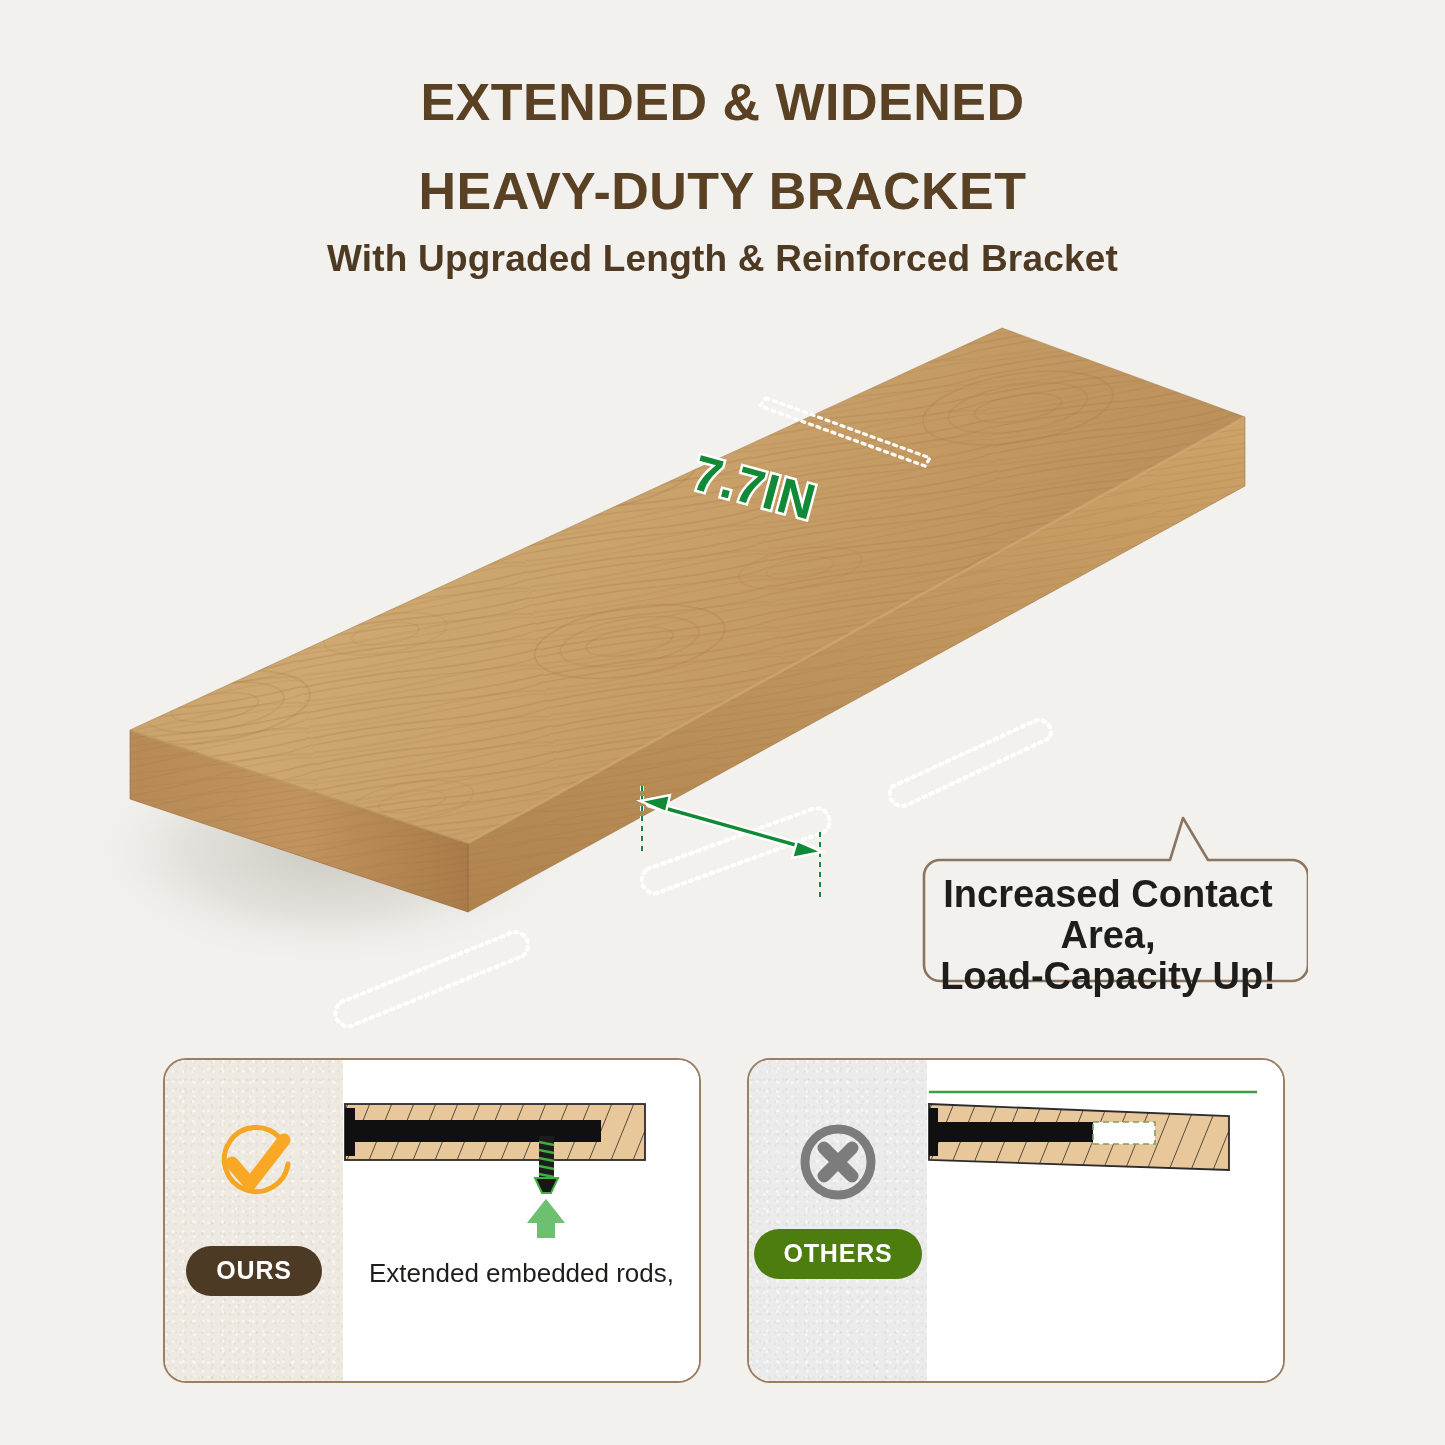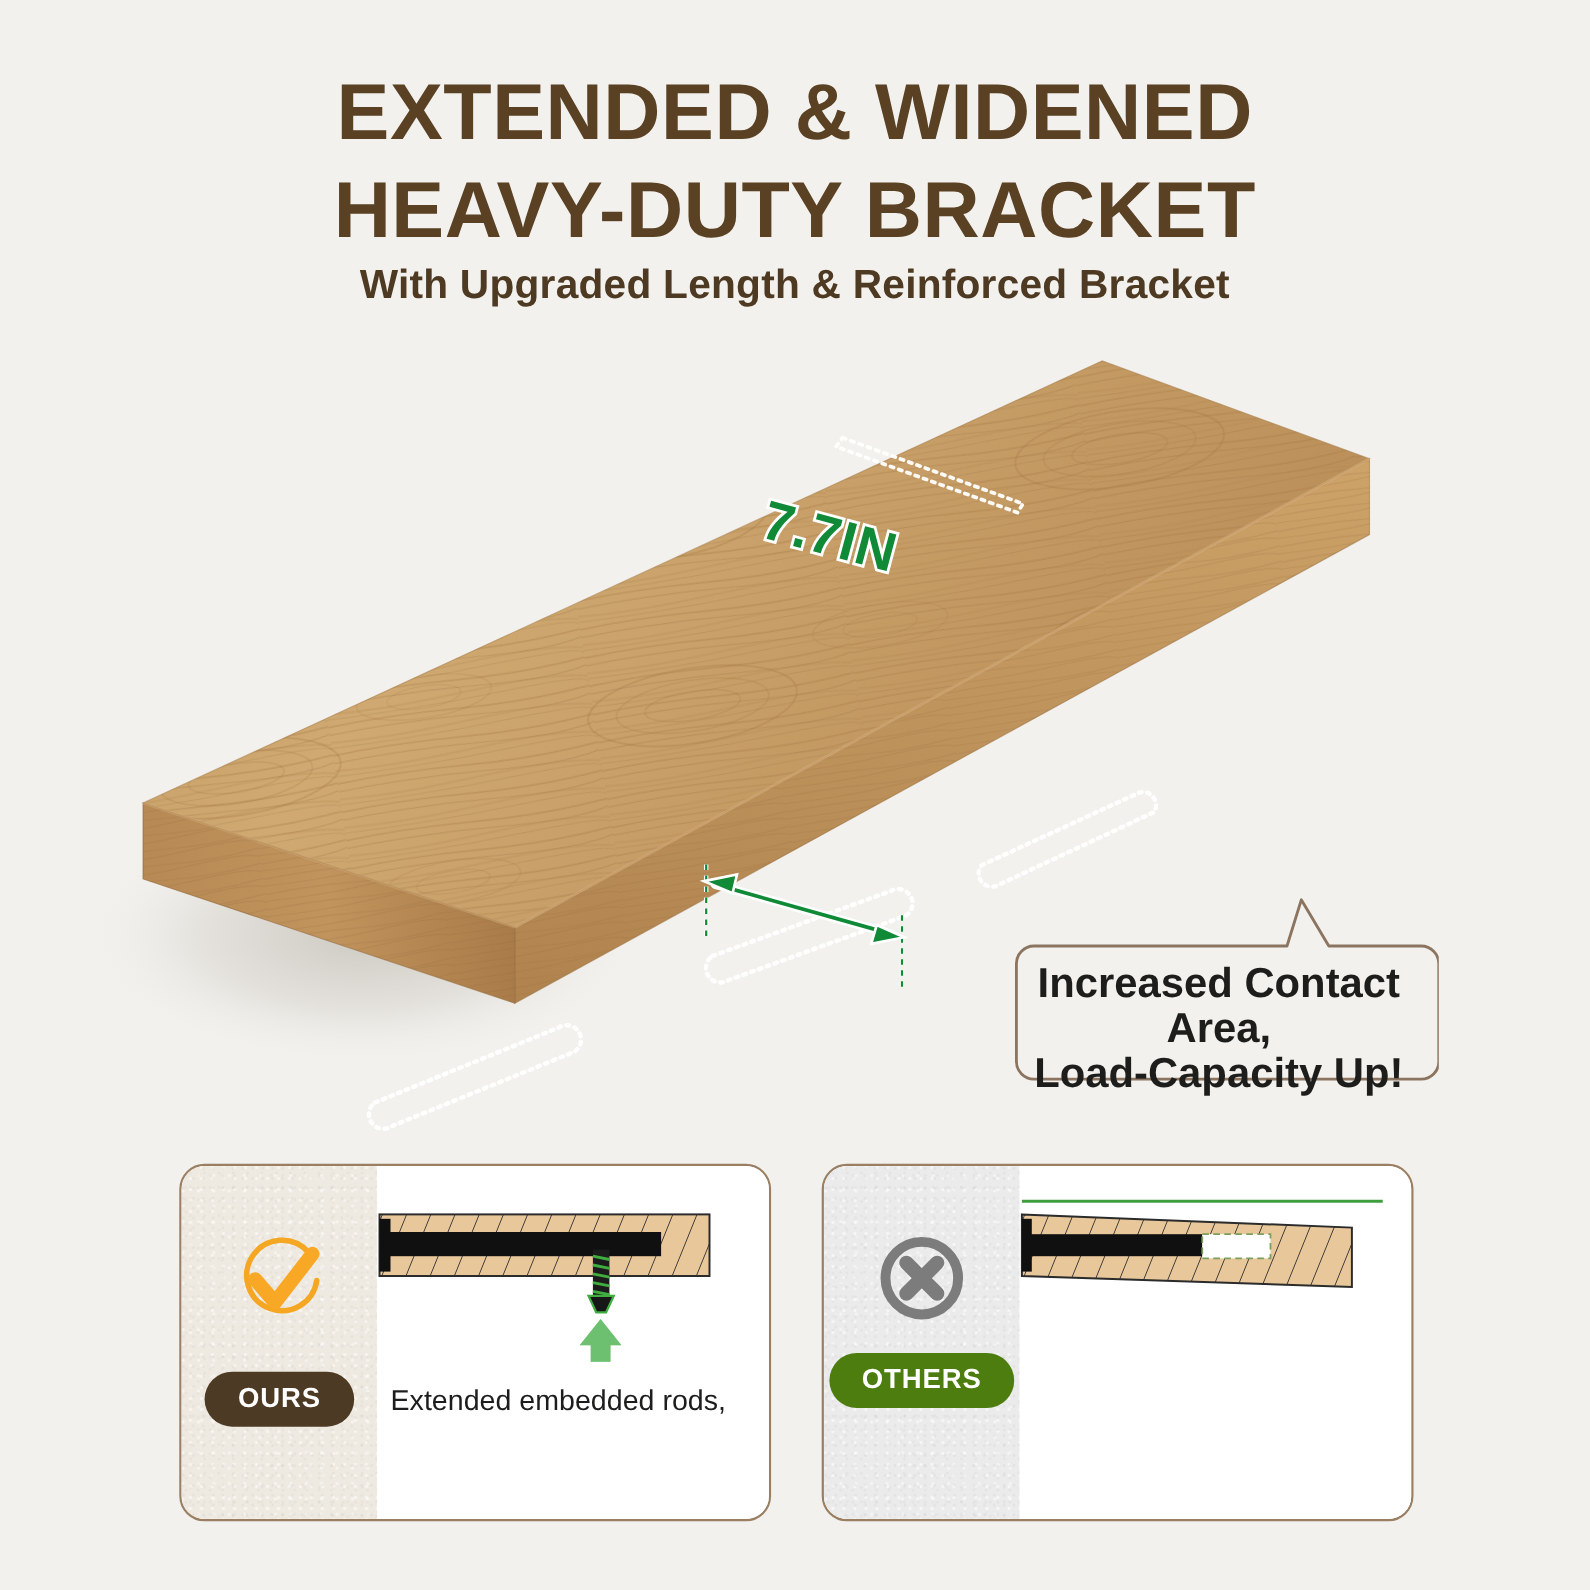--- a/index.html
+++ b/index.html
@@ -22,21 +22,21 @@
 
   
   #header {
     position: absolute;
     top: 58px; left: 0; width: 1445px;
     text-align: center;
   }
   .title-line {
     font-family: "Liberation Sans", sans-serif;
     font-weight: bold;
-    font-size: 72px;
+    font-size: 52px;
     line-height: 89px;
     letter-spacing: 0.5px;
     color: #5a4124;
     white-space: nowrap;
   }
   #subtitle {
     font-family: "Liberation Sans", sans-serif;
     font-weight: bold;
     font-size: 37px;
     line-height: 46px;
@@ -133,21 +133,21 @@
     background: #ffffff;
     display: flex;
     flex-direction: column;
   }
   .diagram-wrap {
     position: relative;
     height: 195px;
     width: 100%;
   }
   .card-caption {
-    padding: 0 16px 0 12px;
+    padding: 0 16px 0 26px;
     font-family: "Liberation Sans", sans-serif;
     font-size: 26px;
     line-height: 36px;
     color: #1d1d1b;
   }
 </style>
 </head>
 <body>
 
 <div id="stage">

